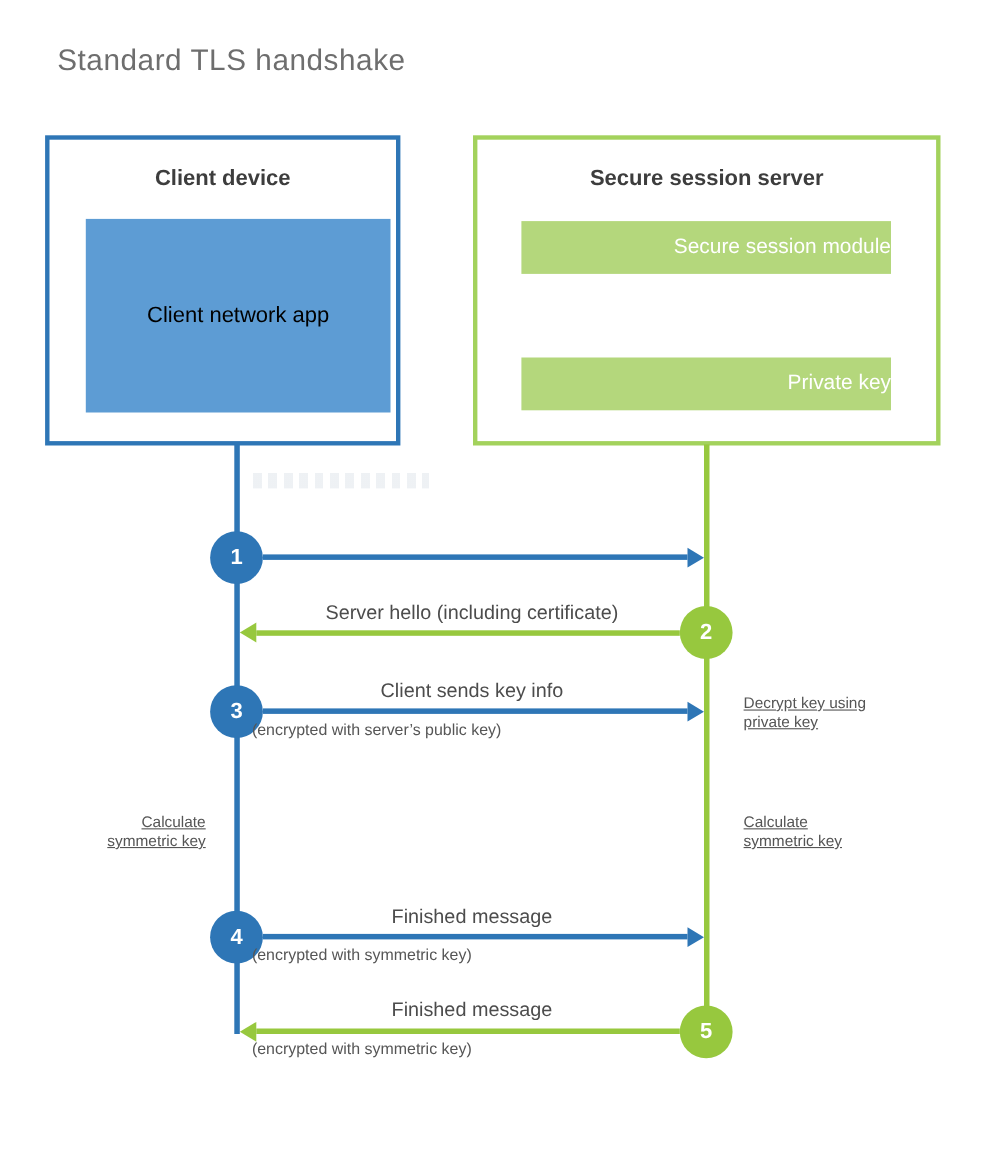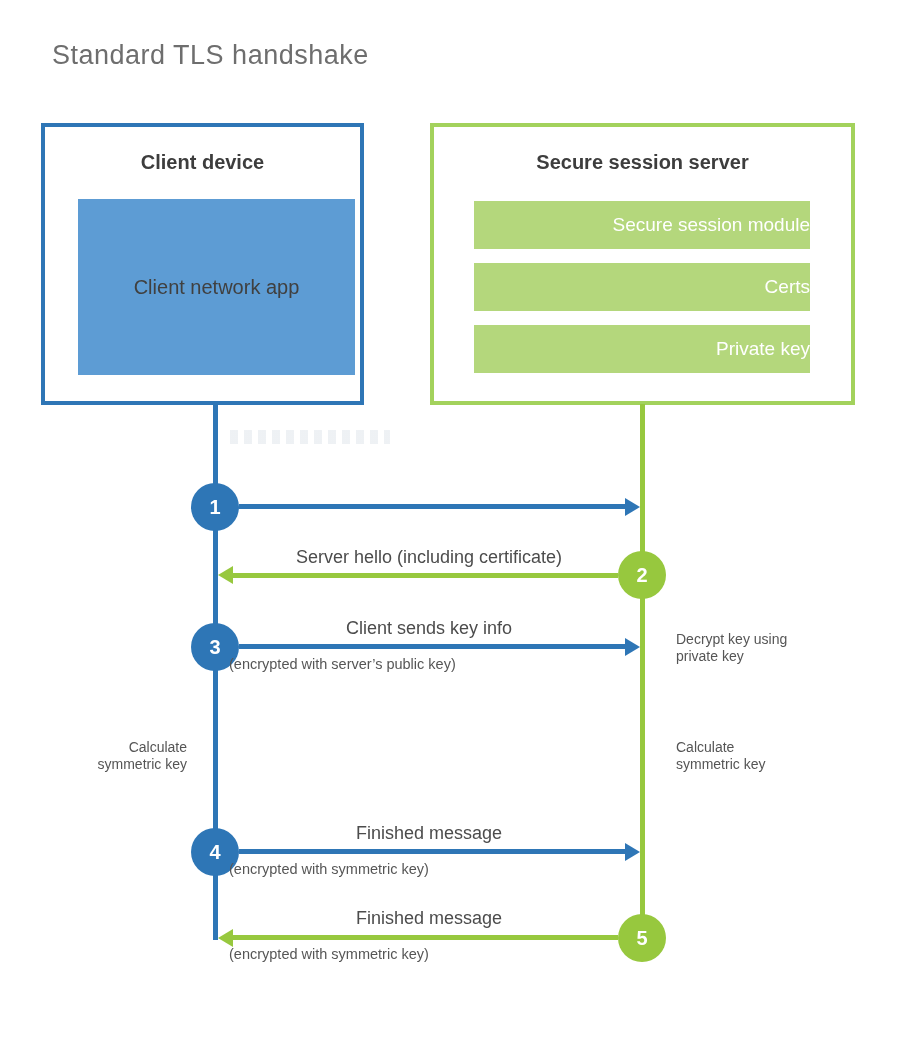--- a/index.html
+++ b/index.html
@@ -17,21 +17,21 @@
   .box.server{left:430px;width:425px;border:4px solid var(--greenBorder);}
   .box-title{
     position:absolute;left:0;right:0;top:24px;text-align:center;
     font-size:20px;font-weight:700;color:var(--textDark);
   }
   .app-box{
     position:absolute;left:33px;top:72px;width:277px;height:176px;
     background:var(--blueFill);display:flex;align-items:center;justify-content:center;
   }
   .app-box span{
-    color:#404040;font-size:20px;text-align:center;line-height:30px;display:block;width:190px;
+    color:#000000;font-size:20px;text-align:center;line-height:30px;display:block;width:190px;
   }
   .bar{
     position:absolute;left:40px;width:336px;height:48px;background:var(--greenFill);
     color:#ffffff;font-size:19px;text-align:right;line-height:48px;
   }
   .bar.b1{top:74px;}
   .bar.b2{top:136px;}
   .bar.b3{top:198px;}
   
   .lifeline{position:absolute;width:5px;}
@@ -82,21 +82,21 @@
   .t5{top:906px;}
   .msub{
     position:absolute;left:229px;width:400px;text-align:left;
     font-size:14.5px;color:#565656;line-height:20px;
   }
   .s3{top:654px;}
   .s4{top:859px;}
   .s5{top:944px;}
   
   .note{
-    position:absolute;font-size:14px;color:#555555;line-height:17px;
+    position:absolute;font-size:14px;color:#555555;line-height:17px;text-decoration:underline;
   }
   .note.decrypt{left:676px;top:631px;width:130px;text-align:left;}
   .note.calc-left{left:87px;top:739px;width:100px;text-align:right;}
   .note.calc-right{left:676px;top:739px;width:110px;text-align:left;}
 </style>
 </head>
 <body>
 
 <div class="canvas">
 
@@ -105,21 +105,20 @@
   <div class="box client">
     <div class="box-title">Client device</div>
     <div class="app-box">
       <span>Client network app</span>
     </div>
   </div>
 
   <div class="box server">
     <div class="box-title">Secure session server</div>
     <div class="bar b1">Secure session module</div>
-    <div class="bar b2">Certs</div>
     <div class="bar b3">Private key</div>
   </div>
 
   <div class="lifeline blue"></div>
   <div class="lifeline green"></div>
   <div class="ghost-dashes"></div>
 
   <div class="circle blue c1">1</div>
   <div class="aline blue l1"></div>
   <div class="ahead right h1"></div>

